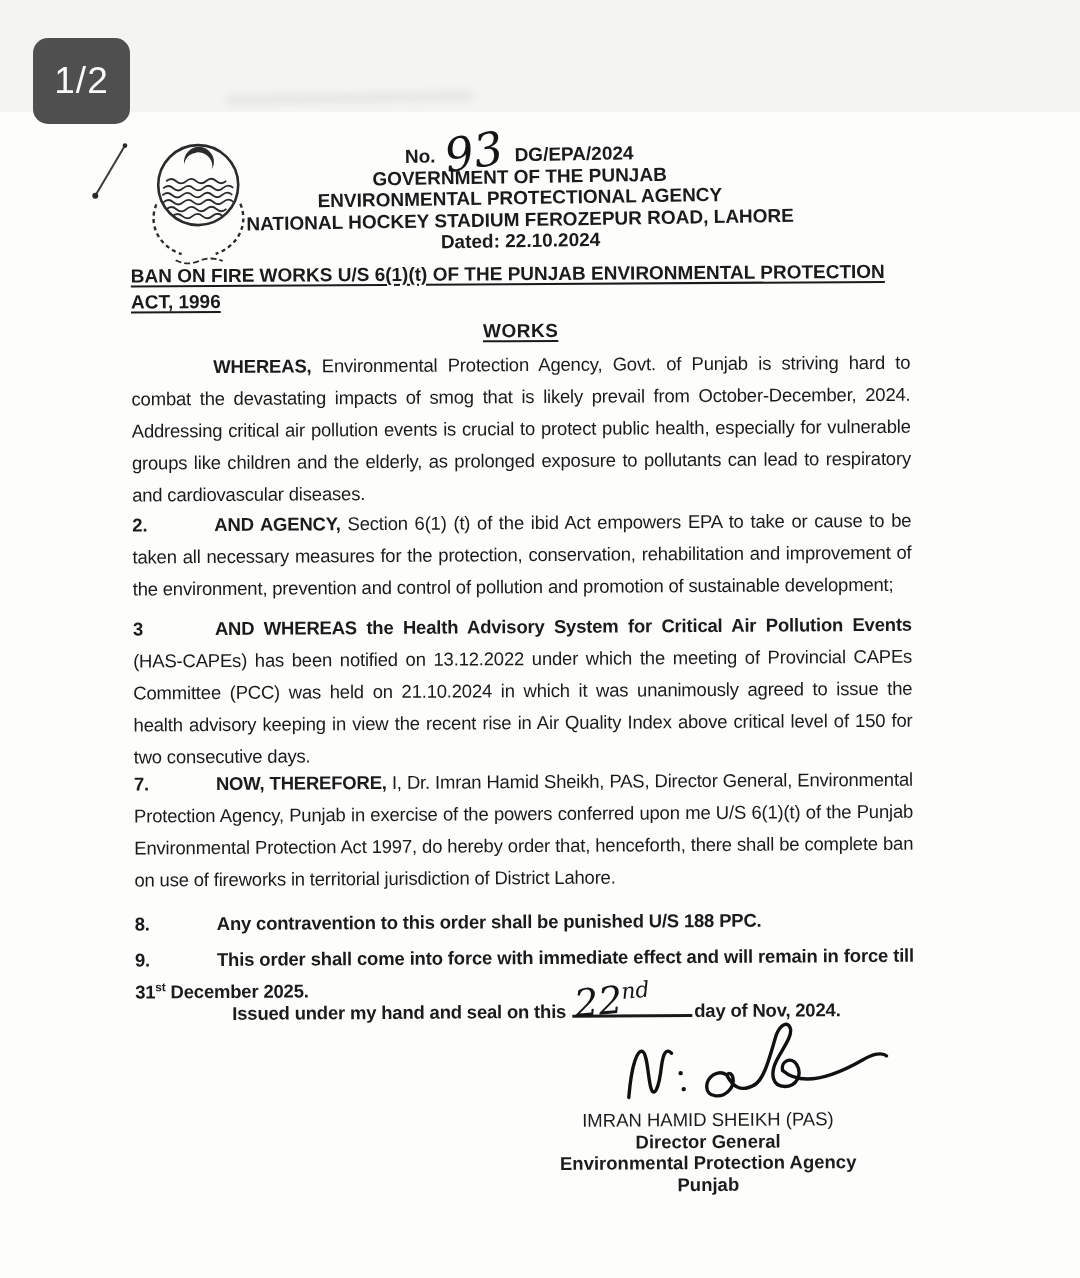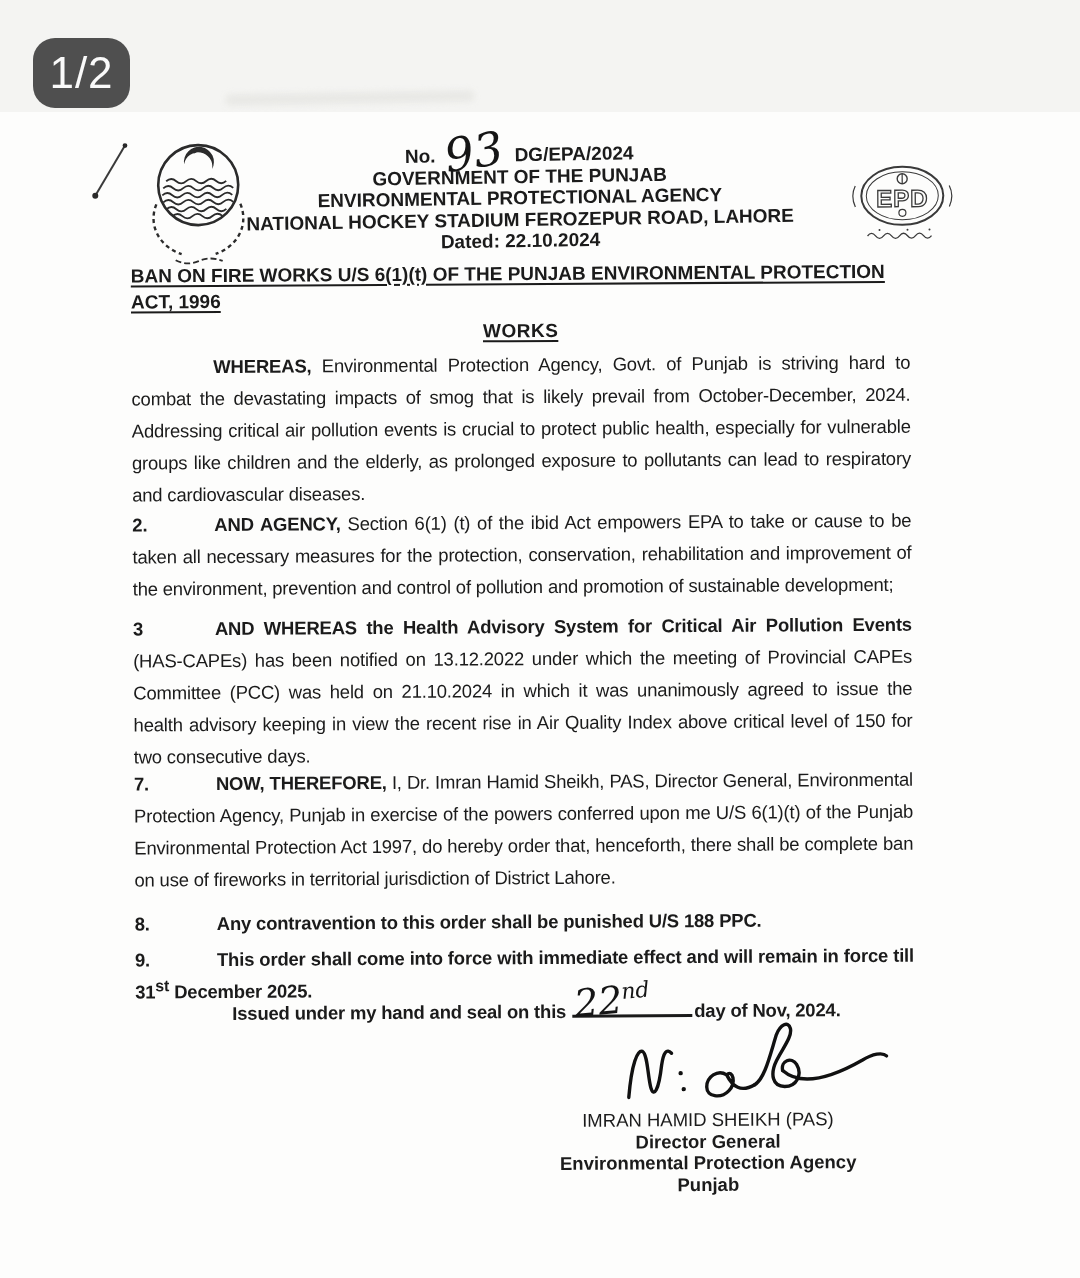--- a/index.html
+++ b/index.html
@@ -5,44 +5,44 @@
   html,body{margin:0;padding:0;}
   body{
     width:1080px;height:1278px;position:relative;overflow:hidden;
     background:#fdfdfc;
     font-family:"Liberation Sans", sans-serif;
     color:#1b1b1b;
   }
   .top-strip{position:absolute;left:0;top:0;width:1080px;height:112px;background:#f4f4f2;}
   .smudge{position:absolute;left:225px;top:92px;width:250px;height:12px;background:#e9e9e6;border-radius:8px;filter:blur(3px);transform:rotate(-1deg);}
   .page-badge{
-    position:absolute;left:33px;top:38px;width:97px;height:70px;border-radius:22px;
+    position:absolute;left:33px;top:38px;width:97px;height:86px;border-radius:15px;
     background:#4f4f4f;color:#fafafa;display:flex;align-items:center;justify-content:center;
-    font-size:44px;font-weight:500;letter-spacing:1px;z-index:20;
+    font-size:37px;font-weight:500;letter-spacing:1px;z-index:20;
   }
   .doc{position:absolute;left:0;top:0;width:1080px;height:1278px;transform:rotate(-0.35deg);transform-origin:540px 640px;}
 
   .hdr{position:absolute;left:133px;top:132px;width:779px;text-align:center;font-weight:bold;font-size:19px;line-height:21.5px;transform:rotate(-0.55deg);}
   .hdr .refline{white-space:nowrap;}
   .hand{font-family:"DejaVu Serif", serif;font-style:italic;color:#151515;}
   .ref-hand{display:inline-block;font-size:46px;line-height:0.6;transform:rotate(-8deg);margin:0 6px -18px 4px;position:relative;top:6px;font-weight:400;}
 
   .logo{position:absolute;}
   .logo svg{display:block;}
 
   .subject{position:absolute;left:133px;top:261px;width:779px;font-weight:bold;font-size:19px;line-height:26px;text-align:left;}
   .subject .u{text-decoration:underline;text-underline-offset:3px;text-decoration-thickness:2px;}
   .order-head{position:absolute;left:133px;top:320px;width:779px;text-align:center;font-weight:bold;font-size:19px;}
   .order-head .u{text-decoration:underline;text-underline-offset:3px;text-decoration-thickness:2px;letter-spacing:0.5px;}
 
   .para{position:absolute;left:133px;width:779px;font-size:18.5px;line-height:32px;text-align:justify;letter-spacing:-0.2px;}
   .para .num{position:absolute;left:0;top:0;font-weight:bold;}
   .para .body{display:block;text-indent:82px;}
   .para .lead{font-weight:bold;}
-  sup{font-size:16px;vertical-align:super;line-height:0;}
+  sup{font-size:12px;vertical-align:super;line-height:0;}
 
   .issued{position:absolute;left:133px;top:995px;width:779px;font-size:18.5px;font-weight:bold;padding-left:97px;box-sizing:border-box;letter-spacing:-0.2px;}
   .date-slot{display:inline-block;width:120px;height:20px;border-bottom:3px solid #1a1a1a;position:relative;margin:0 2px 0 6px;vertical-align:baseline;}
   .date-hand{position:absolute;left:2px;bottom:-8px;font-size:38px;font-weight:400;white-space:nowrap;transform:rotate(-5deg);}
   .date-hand .dsup{font-size:22px;vertical-align:super;}
 
   .sig{position:absolute;left:612px;top:1018px;width:285px;height:100px;}
   .sig-block{position:absolute;left:540px;top:1110px;width:330px;text-align:center;font-size:18.5px;line-height:21.5px;}
   .sig-block .nm{font-weight:400;}
   .sig-block .bd{font-weight:bold;}
@@ -83,40 +83,20 @@
         <path d="M37,84 q5,-4.5 10,0 q5,4.5 10,0 q5,-4.5 10,0 q5,4.5 10,0 q5,-4.5 10,0" stroke-width="1.8"></path>
 
         <path d="M21,72 C12,94 25,115 46,122" stroke-width="2.4" stroke-dasharray="4 3.5"></path>
         <path d="M105,72 C114,94 101,115 80,122" stroke-width="2.4" stroke-dasharray="4 3.5"></path>
 
         <path d="M40,128 q11,6 23,1 q12,-5 24,0" stroke-width="1.8" stroke-dasharray="6 3"></path>
       </g>
     </svg>
   </div>
 
-  <div class="logo" style="left:848px;top:154px;">
-    <svg width="120" height="104" viewBox="0 0 120 104">
-      <g fill="none" stroke="#3a3a3a">
-        <ellipse cx="57" cy="44" rx="41" ry="29" stroke-width="2"></ellipse>
-        <ellipse cx="57" cy="44" rx="36" ry="24" stroke-width="1"></ellipse>
-        <circle cx="57" cy="27" r="5" stroke-width="1.4"></circle>
-        <line x1="57" y1="22" x2="57" y2="32" stroke-width="1.2"></line>
-        <text x="57" y="55" text-anchor="middle" font-family="Liberation Sans, sans-serif" font-size="24" font-weight="bold" fill="#fdfdfc" stroke="#3a3a3a" stroke-width="1.3" letter-spacing="1">EPD</text>
-        <circle cx="57" cy="61" r="3.5" stroke-width="1.2"></circle>
-
-        <path d="M10,34 q-5,10 0,21" stroke-width="1.2"></path>
-        <path d="M104,34 q5,10 0,21" stroke-width="1.2"></path>
-
-        <path d="M22,84 q4,-5 8,0 q4,5 8,0 q4,-5 8,0 q4,5 8,0 q4,-5 8,0 q4,5 8,0 q4,-5 8,0 q4,5 8,0" stroke-width="1.3"></path>
-        <circle cx="34" cy="78" r="1" fill="#3a3a3a" stroke="none"></circle>
-        <circle cx="62" cy="78" r="1" fill="#3a3a3a" stroke="none"></circle>
-        <circle cx="84" cy="78" r="1" fill="#3a3a3a" stroke="none"></circle>
-      </g>
-    </svg>
-  </div>
 
   <div class="hdr">
     <div class="refline">
       <span>No.</span>
       <span class="hand ref-hand">93</span>
       <span>DG/EPA/2024</span>
     </div>
     <div>GOVERNMENT OF THE PUNJAB</div>
     <div>ENVIRONMENTAL PROTECTIONAL AGENCY</div>
     <div>NATIONAL HOCKEY STADIUM FEROZEPUR ROAD, LAHORE</div>

